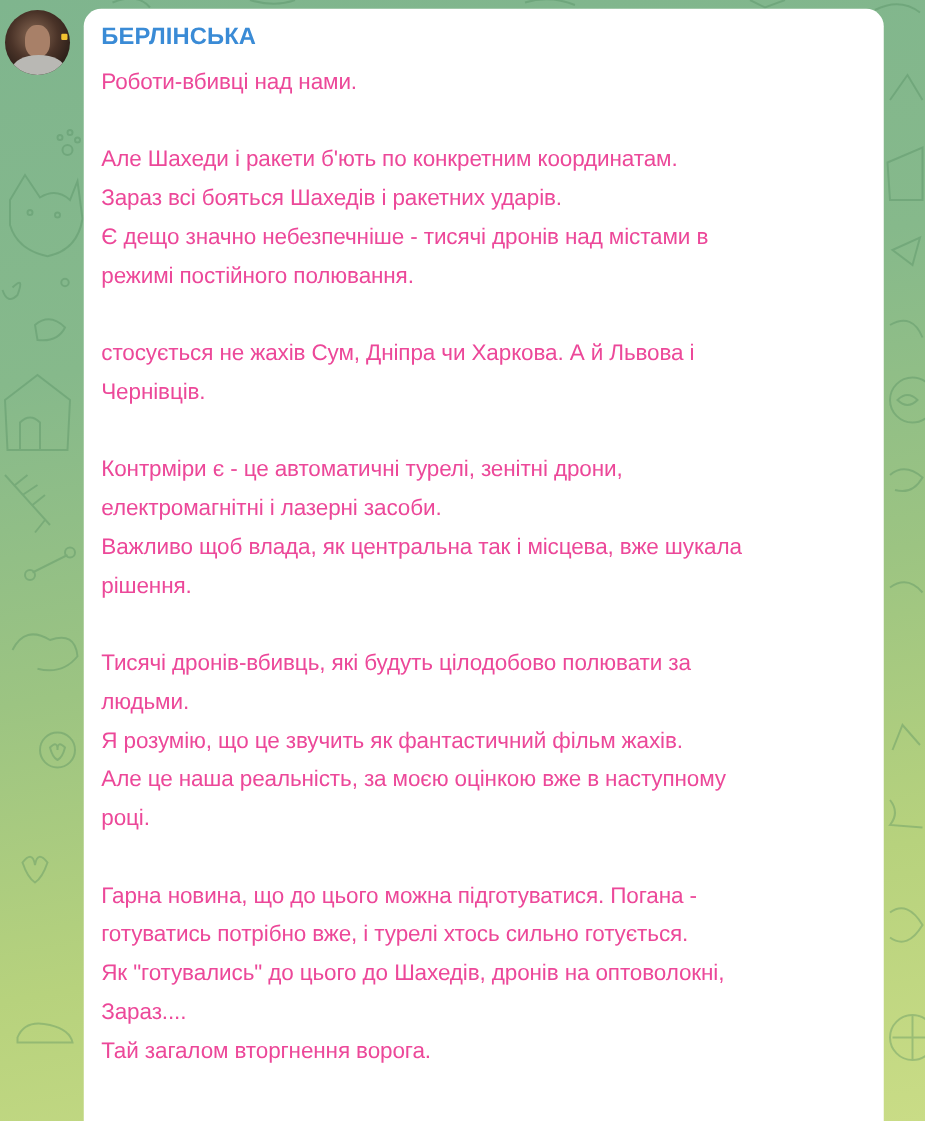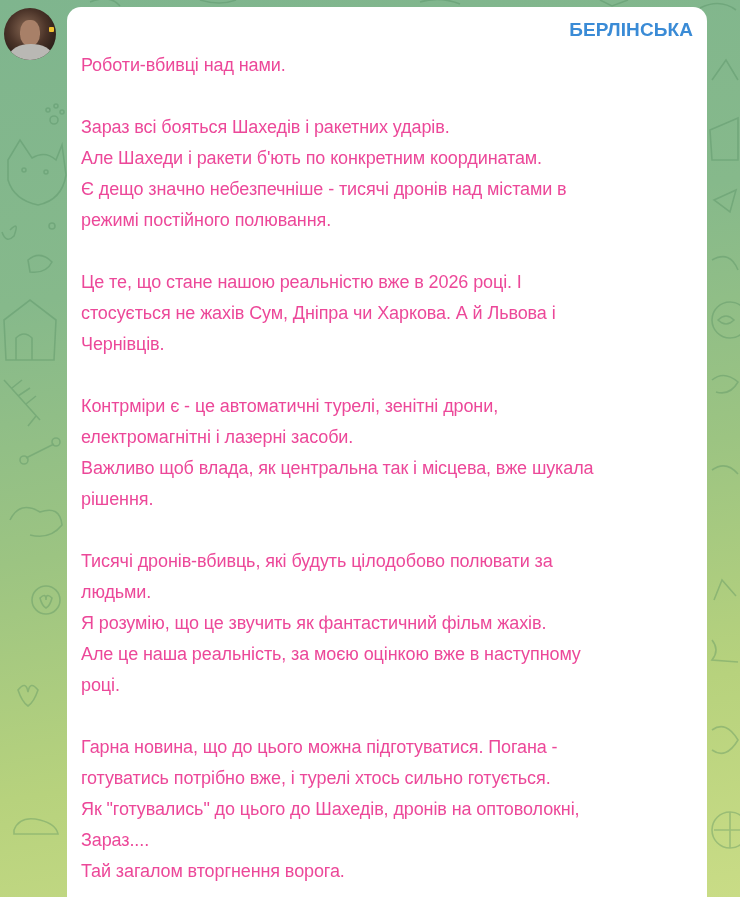--- a/index.html
+++ b/index.html
@@ -69,21 +69,20 @@
     padding: 10px 14px 0 14px;
   }
   .sender {
     color: #3a8bd6;
     font-weight: bold;
     font-size: 19px;
     line-height: 22px;
     margin-top: 2px;
     margin-bottom: 9px;
     letter-spacing: 0.1px;
-    text-align: right;
   }
   .message {
     color: #ec4899;
     font-size: 18px;
     line-height: 31px;
     letter-spacing: -0.1px;
   }
   .para {
     margin: 0 0 31px 0;
   }
@@ -159,28 +158,27 @@
 
 <div class="bubble">
   <div class="sender">БЕРЛІНСЬКА</div>
 
   <div class="message">
     <div class="para">
       <span class="line">Роботи-вбивці над нами.</span>
     </div>
 
     <div class="para">
+      <span class="line">Але Шахеди і ракети б'ють по конкретним координатам.</span>
       <span class="line">Зараз всі бояться Шахедів і ракетних ударів.</span>
-      <span class="line">Але Шахеди і ракети б'ють по конкретним координатам.</span>
       <span class="line">Є дещо значно небезпечніше - тисячі дронів над містами в</span>
       <span class="line">режимі постійного полювання.</span>
     </div>
 
     <div class="para">
-      <span class="line">Це те, що стане нашою реальністю вже в 2026 році. І</span>
       <span class="line">стосується не жахів Сум, Дніпра чи Харкова. А й Львова і</span>
       <span class="line">Чернівців.</span>
     </div>
 
     <div class="para">
       <span class="line">Контрміри є - це автоматичні турелі, зенітні дрони,</span>
       <span class="line">електромагнітні і лазерні засоби.</span>
       <span class="line">Важливо щоб влада, як центральна так і місцева, вже шукала</span>
       <span class="line">рішення.</span>
     </div>

